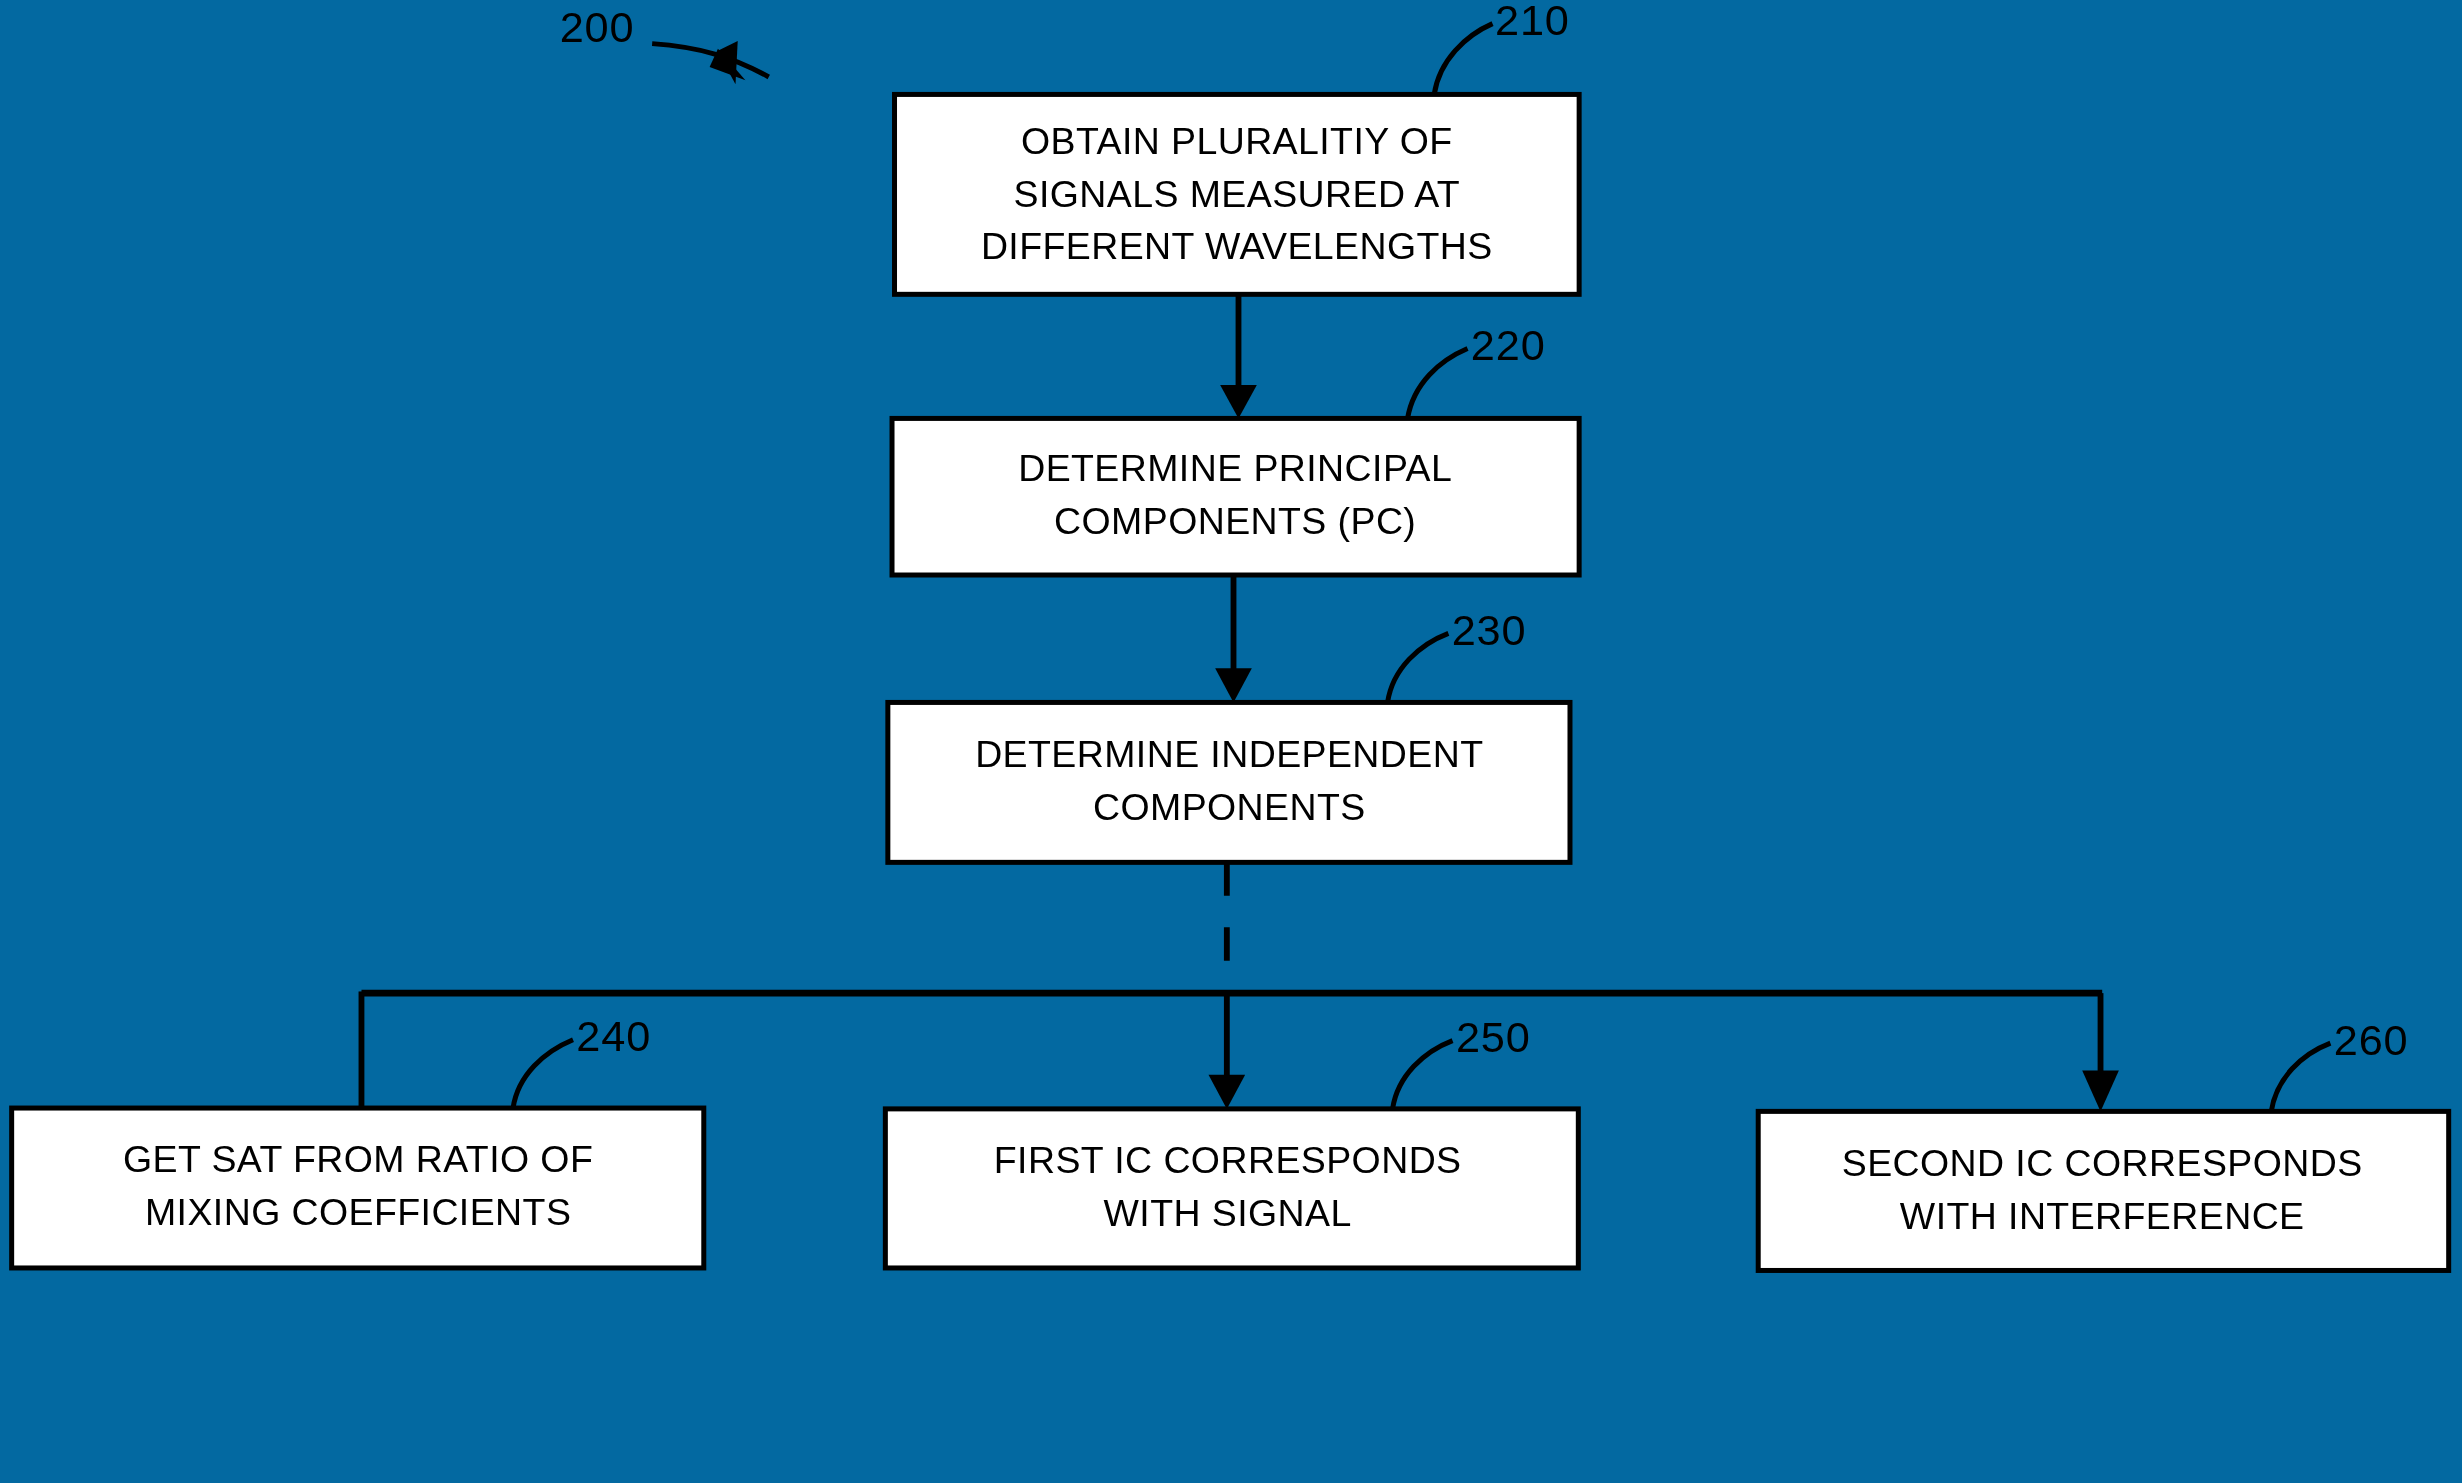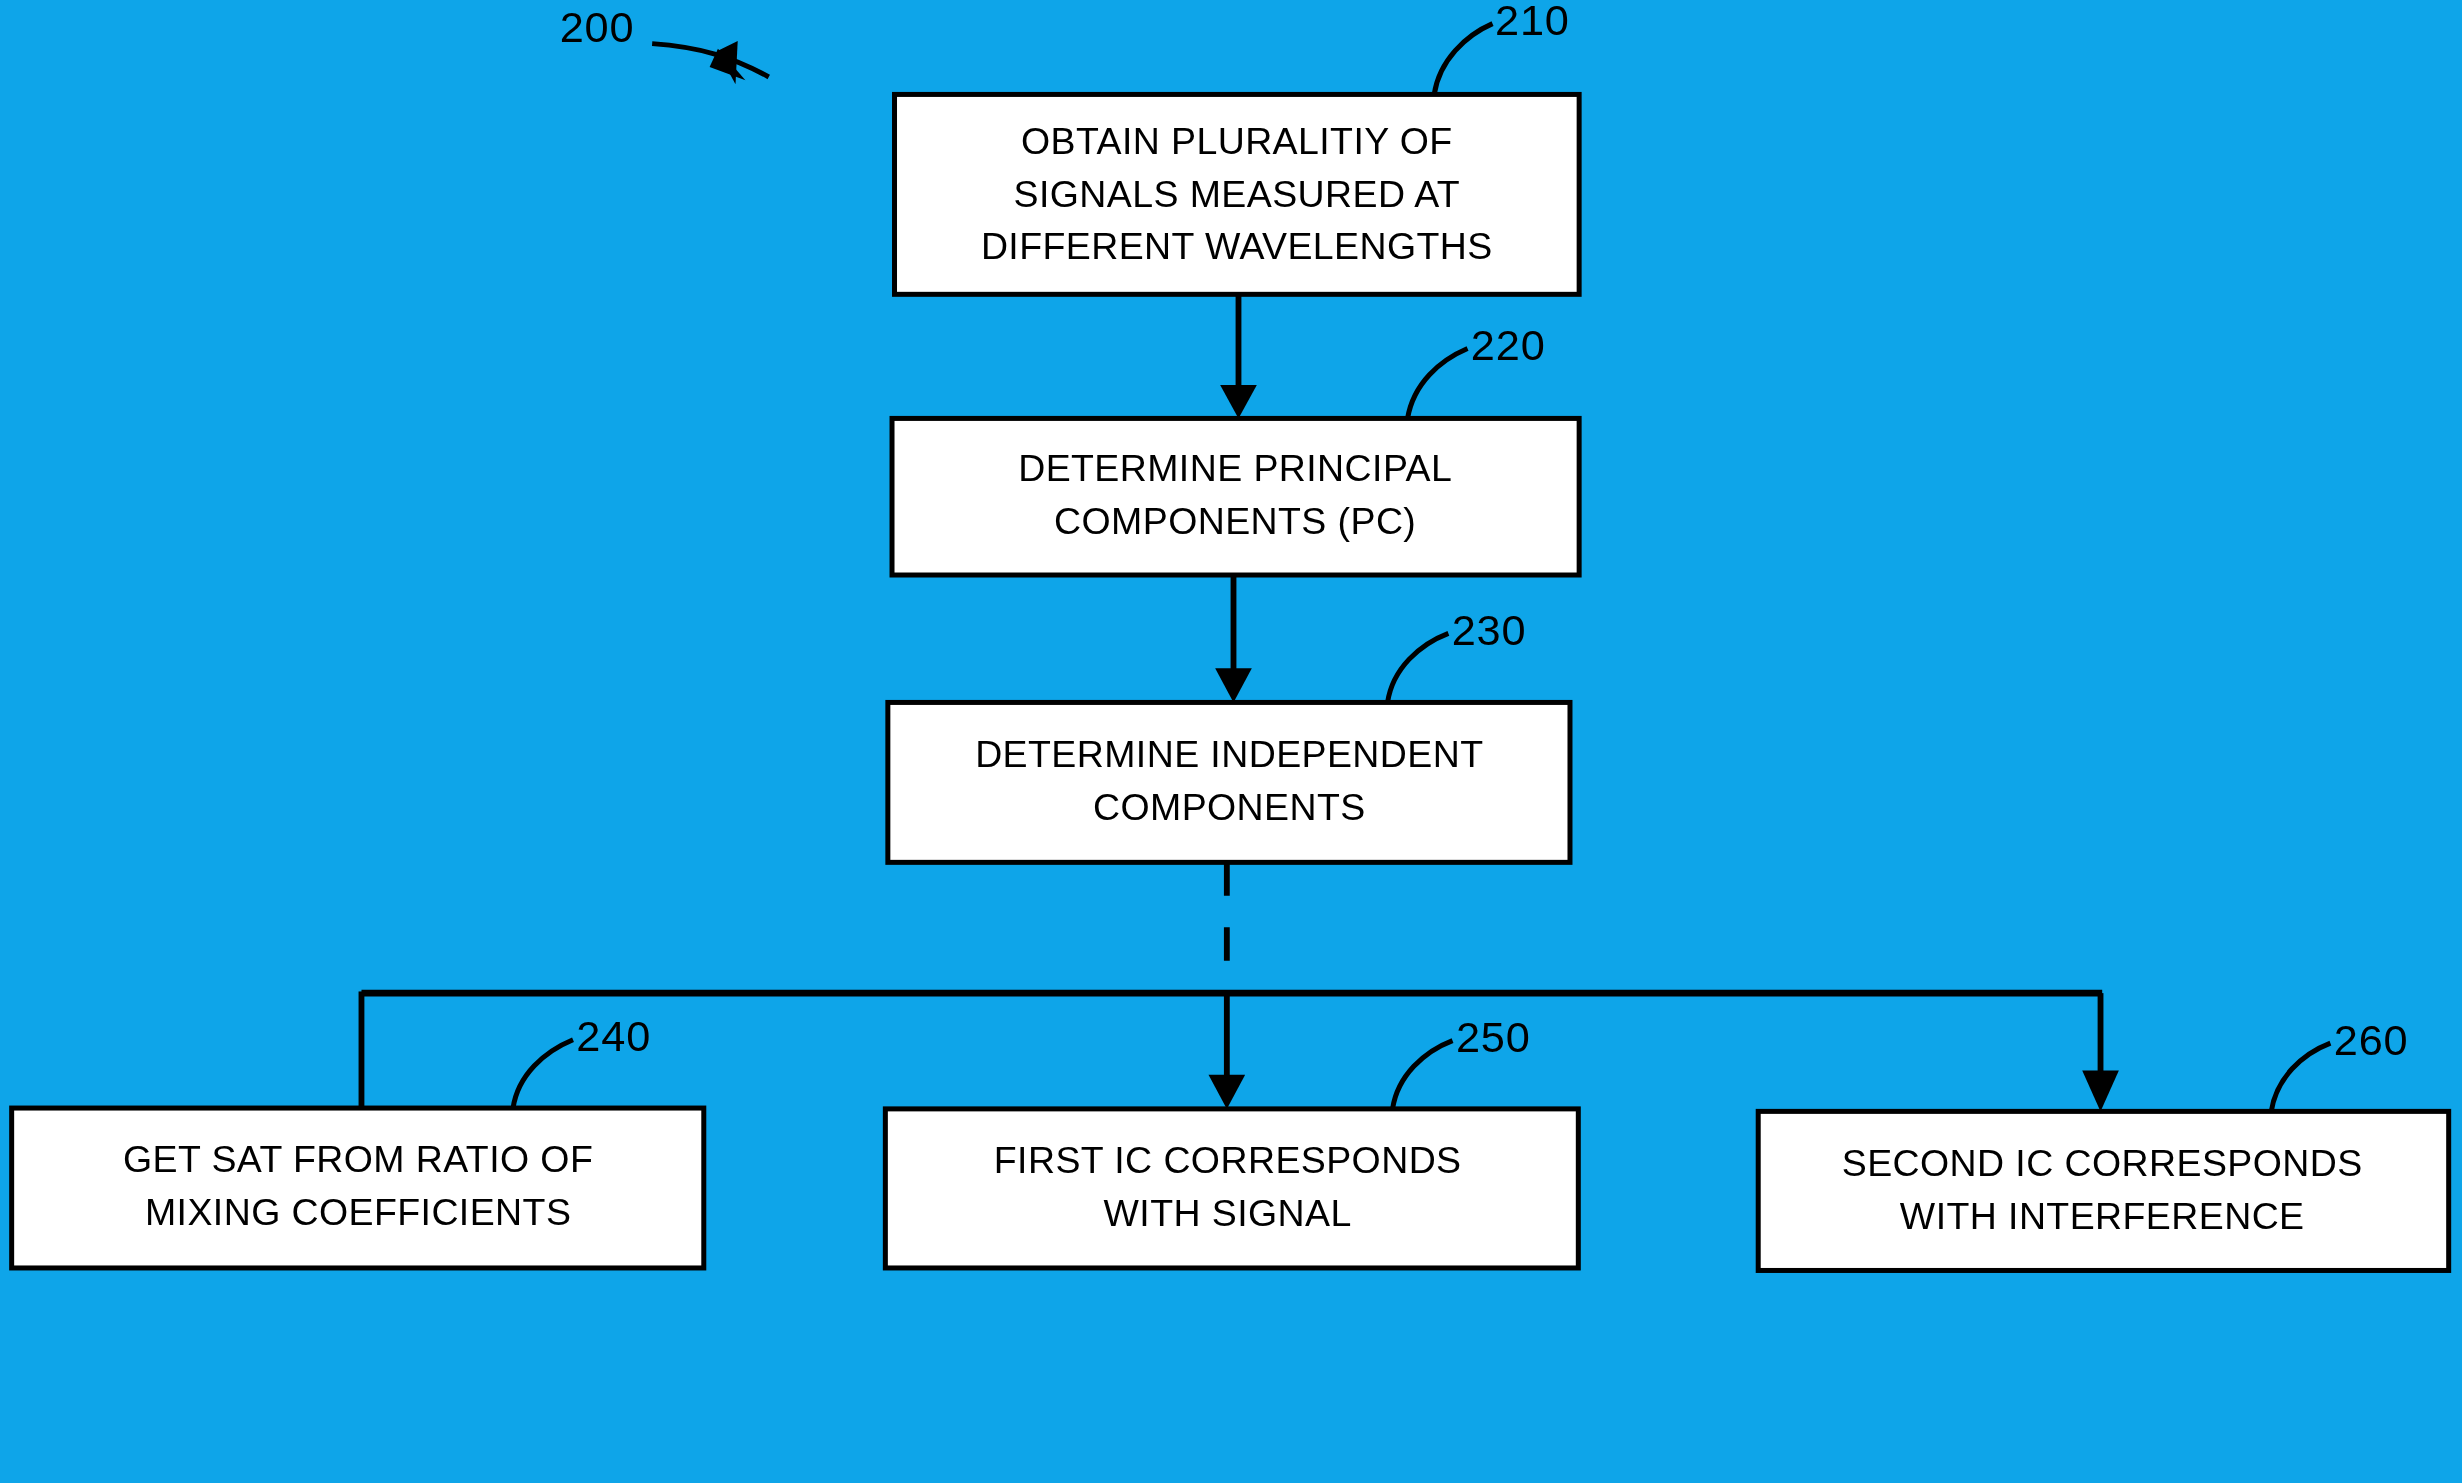--- a/index.html
+++ b/index.html
@@ -7,21 +7,21 @@
     padding: 0;
     background: #ffffff;
   }
   body {
     font-family: "Liberation Sans", sans-serif;
   }
   #canvas {
     position: relative;
     width: 2462px;
     height: 1484px;
-    background: #0ea5e9;
+    background: #0369a1;
     overflow: hidden;
   }
   #figure-svg {
     position: absolute;
     left: 0;
     top: 0;
     width: 2462px;
     height: 1484px;
   }
   .box-rect {

